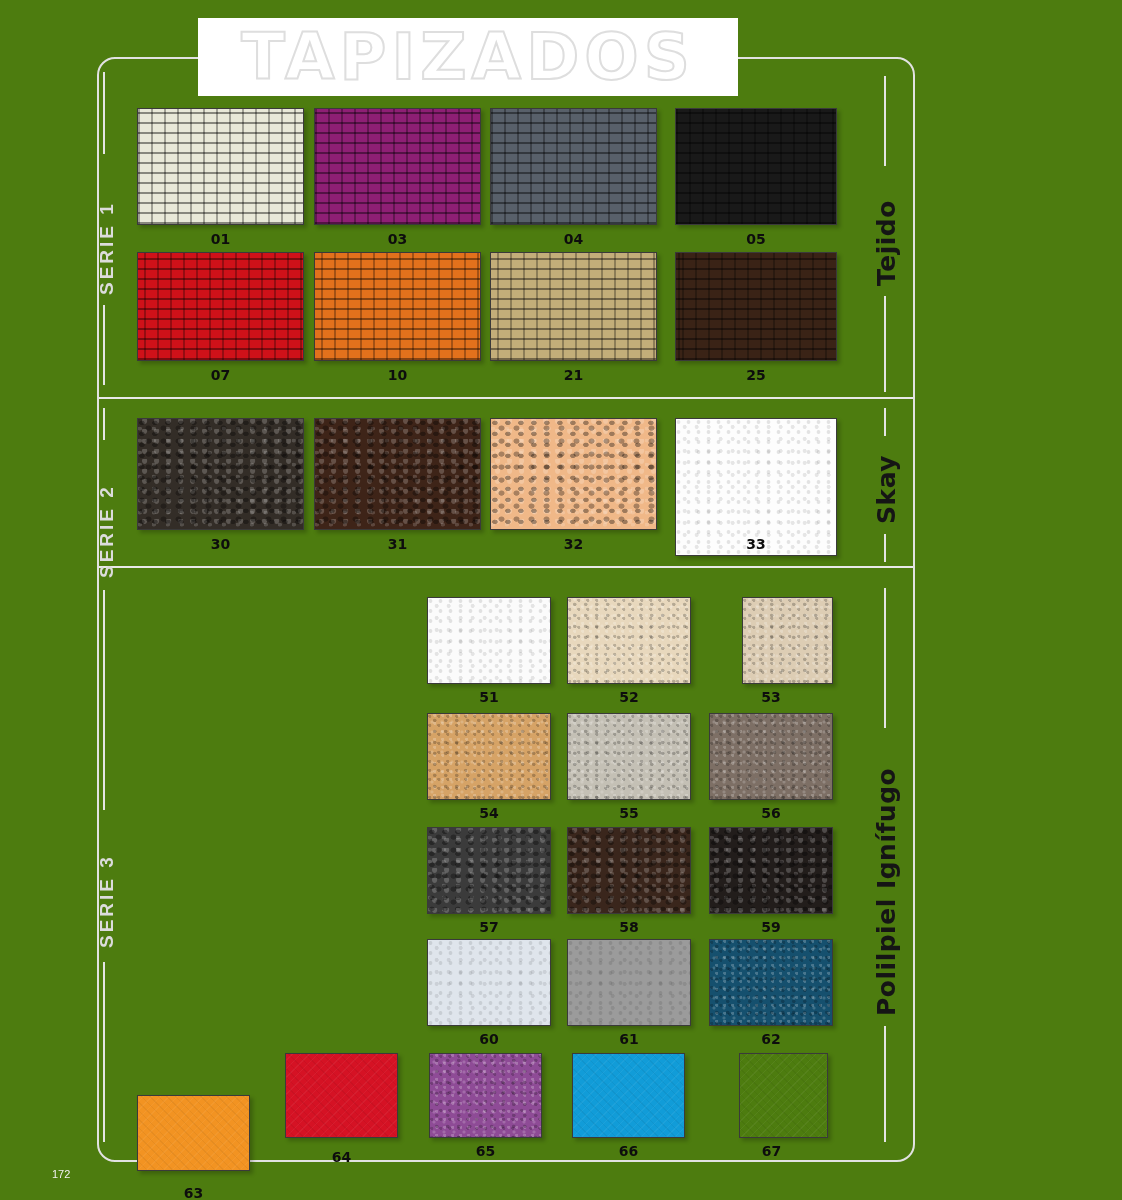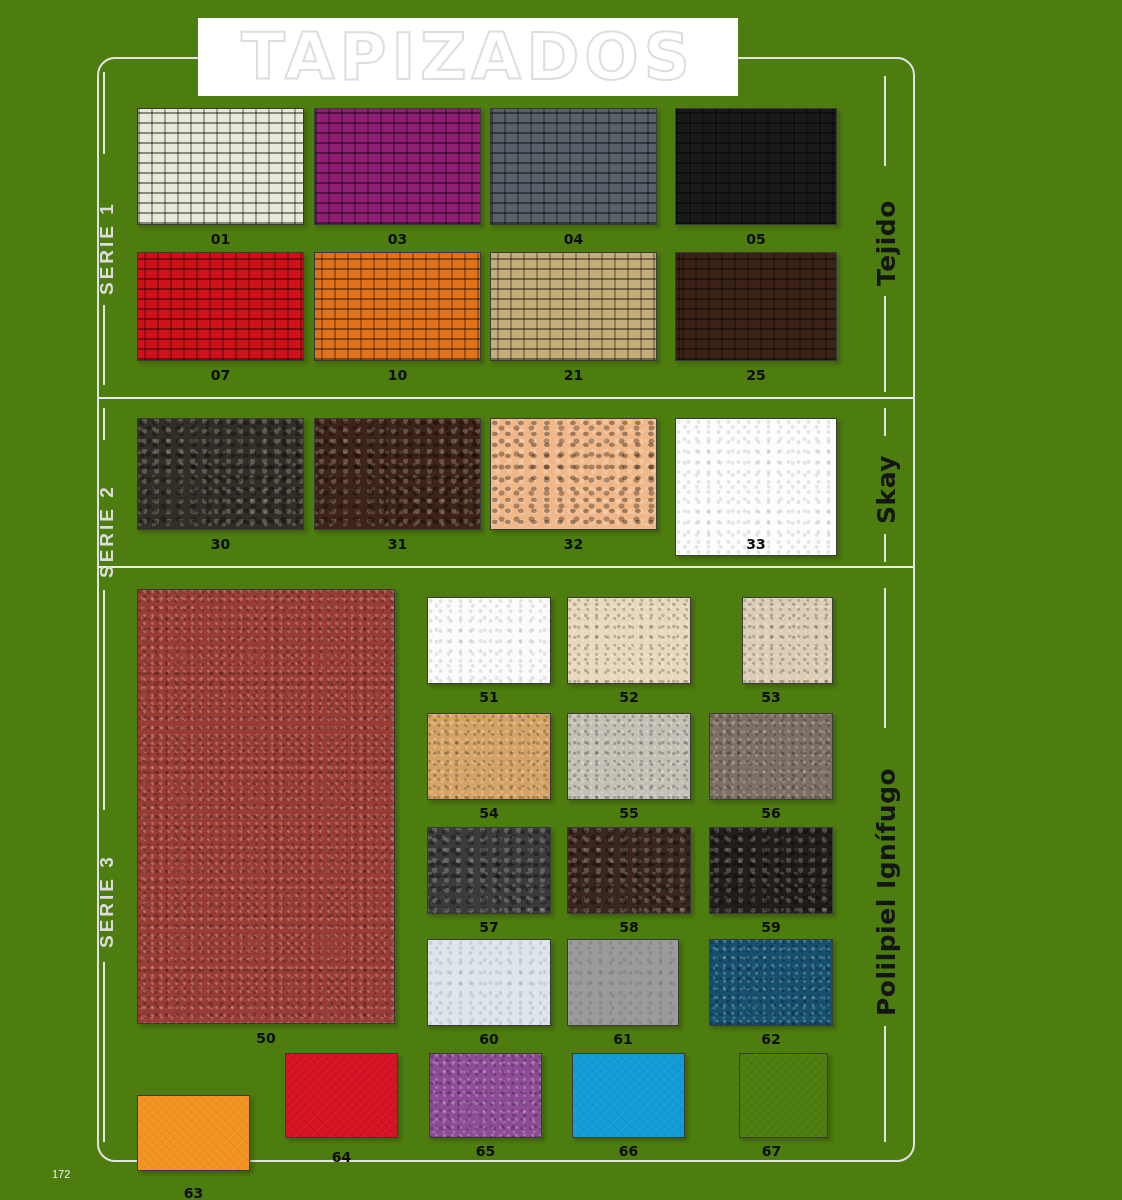--- a/index.html
+++ b/index.html
@@ -289,24 +289,20 @@
   </div>
   <div class="swatch" style="left:490px; top:418px; width:167px; height:112px;">
     <div class="chip tex-pebble" style="background-color: rgb(240, 184, 136);"></div>
     <div class="caption" style="top:118px;">32</div>
   </div>
   <div class="swatch" style="left:675px; top:418px; width:162px; height:138px;">
     <div class="chip tex-soft" style="background-color: rgb(253, 253, 253);"></div>
     <div class="caption" style="top:118px;">33</div>
   </div>
 
-  <div class="swatch" style="left:137px; top:589px; width:258px; height:435px;">
-    <div class="chip tex-grain" style="background-color: rgb(153, 60, 54);"></div>
-    <div class="caption" style="top:441px;">50</div>
-  </div>
 
   <div class="swatch" style="left:427px; top:597px; width:124px; height:87px;">
     <div class="chip tex-soft" style="background-color: rgb(251, 251, 251);"></div>
     <div class="caption" style="top:92px;">51</div>
   </div>
   <div class="swatch" style="left:567px; top:597px; width:124px; height:87px;">
     <div class="chip tex-grain" style="background-color: rgb(232, 216, 189);"></div>
     <div class="caption" style="top:92px;">52</div>
   </div>
   <div class="swatch" style="left:709px; top:597px; width:124px; height:87px;padding-left:33px;">
@@ -337,21 +333,21 @@
   </div>
   <div class="swatch" style="left:709px; top:827px; width:124px; height:87px;">
     <div class="chip tex-pebble" style="background-color: rgb(34, 29, 27);"></div>
     <div class="caption" style="top:92px;">59</div>
   </div>
 
   <div class="swatch" style="left:427px; top:939px; width:124px; height:87px;">
     <div class="chip tex-soft" style="background-color: rgb(223, 229, 236);"></div>
     <div class="caption" style="top:92px;">60</div>
   </div>
-  <div class="swatch" style="left:567px; top:939px; width:112px; height:87px;">
+  <div class="swatch" style="left:567px; top:939px; width:124px; height:87px;">
     <div class="chip tex-soft" style="background-color: rgb(155, 155, 155);"></div>
     <div class="caption" style="top:92px;">61</div>
   </div>
   <div class="swatch" style="left:709px; top:939px; width:124px; height:87px;">
     <div class="chip tex-grain" style="background-color: rgb(21, 80, 110);"></div>
     <div class="caption" style="top:92px;">62</div>
   </div>
 
   <div class="swatch" style="left:137px; top:1095px; width:113px; height:76px;">
     <div class="chip tex-flat" style="background-color: rgb(242, 147, 34);"></div>

